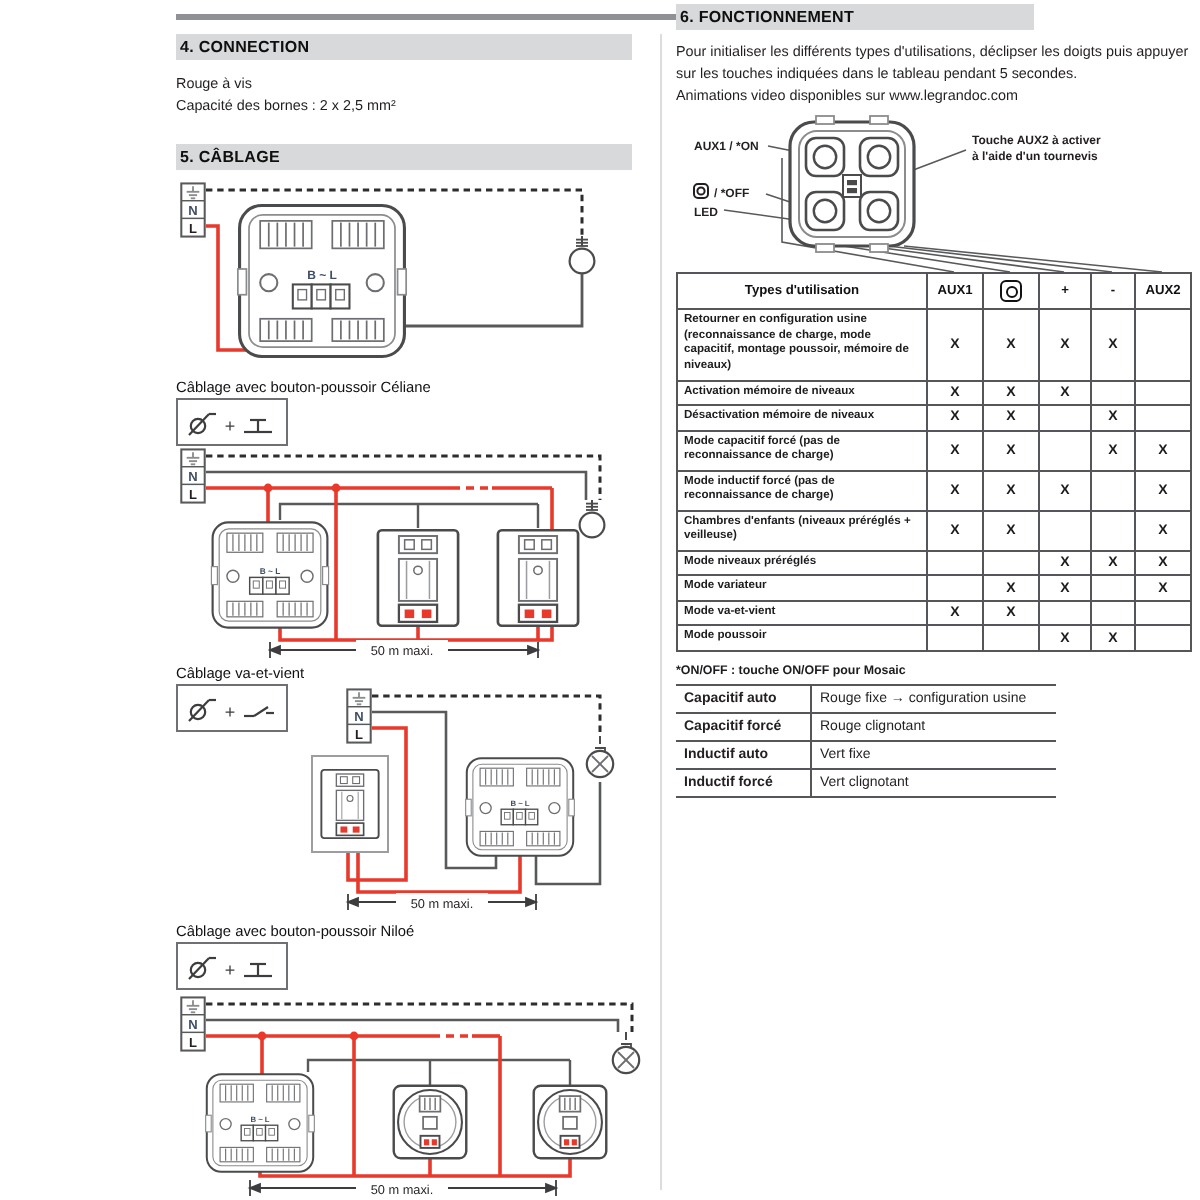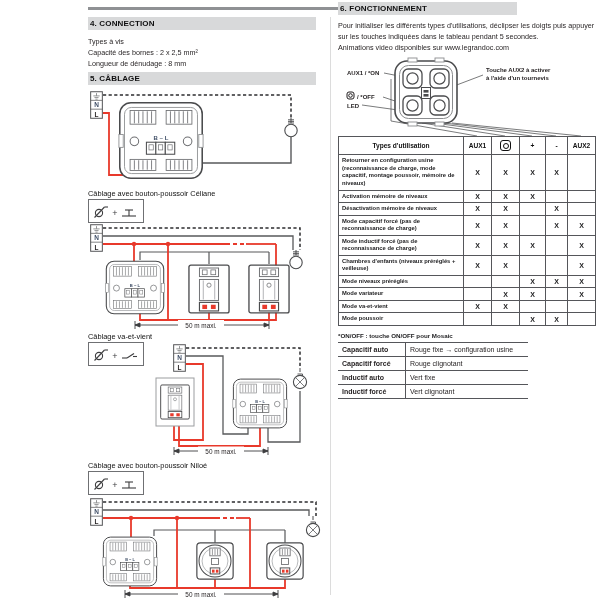--- a/index.html
+++ b/index.html
@@ -163,23 +163,22 @@
 </svg>
 
 <div class="top-rule"></div>
 <div class="col-divider"></div>
 
 <div class="left-col">
 
   <div class="abs sec-header" style="top:0; left:0; width:226px;">4. CONNECTION</div>
 
   <div class="abs body-text" style="top:20px; left:0; width:226px;">
-    <div>Types à vis</div>
+    <div>Rouge à vis</div>
     <div>Capacité des bornes : 2 x 2,5 mm²</div>
-    <div>Longueur de dénudage : 8 mm</div>
   </div>
 
   <div class="abs sec-header" style="top:55px; left:0; width:226px;">5. CÂBLAGE</div>
 
   <svg class="abs diagram" style="top:72px; left:0;" width="232" height="98" viewBox="0 0 232 98">
     <use href="#sym-supply" x="2" y="2" width="13" height="28"></use>
     <path d="M15,6 H203 V29" fill="none" stroke="#2d2d2f" stroke-width="1.5" stroke-dasharray="3.2 2.4"></path>
     <use href="#sym-lamp1" x="195" y="29" width="16" height="20"></use>
     <path d="M203,48 V74 H82 V64" fill="none" stroke="#58595b" stroke-width="1.4"></path>
     <path d="M15,24 H21 V86 H73 V64" fill="none" stroke="#e8392b" stroke-width="1.8"></path>

